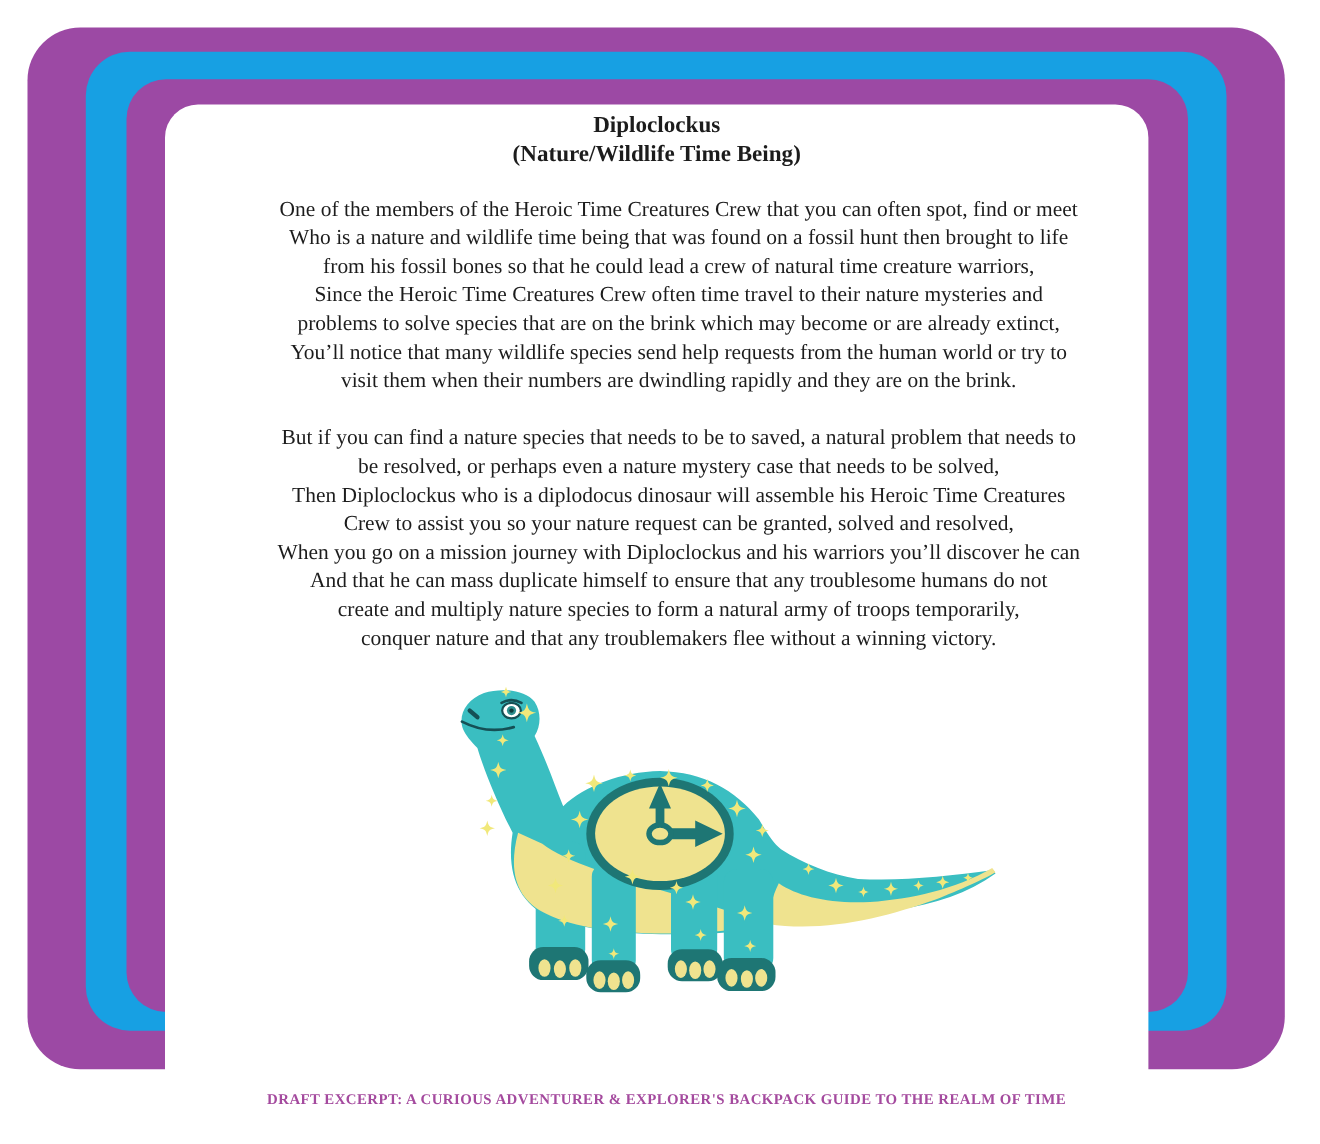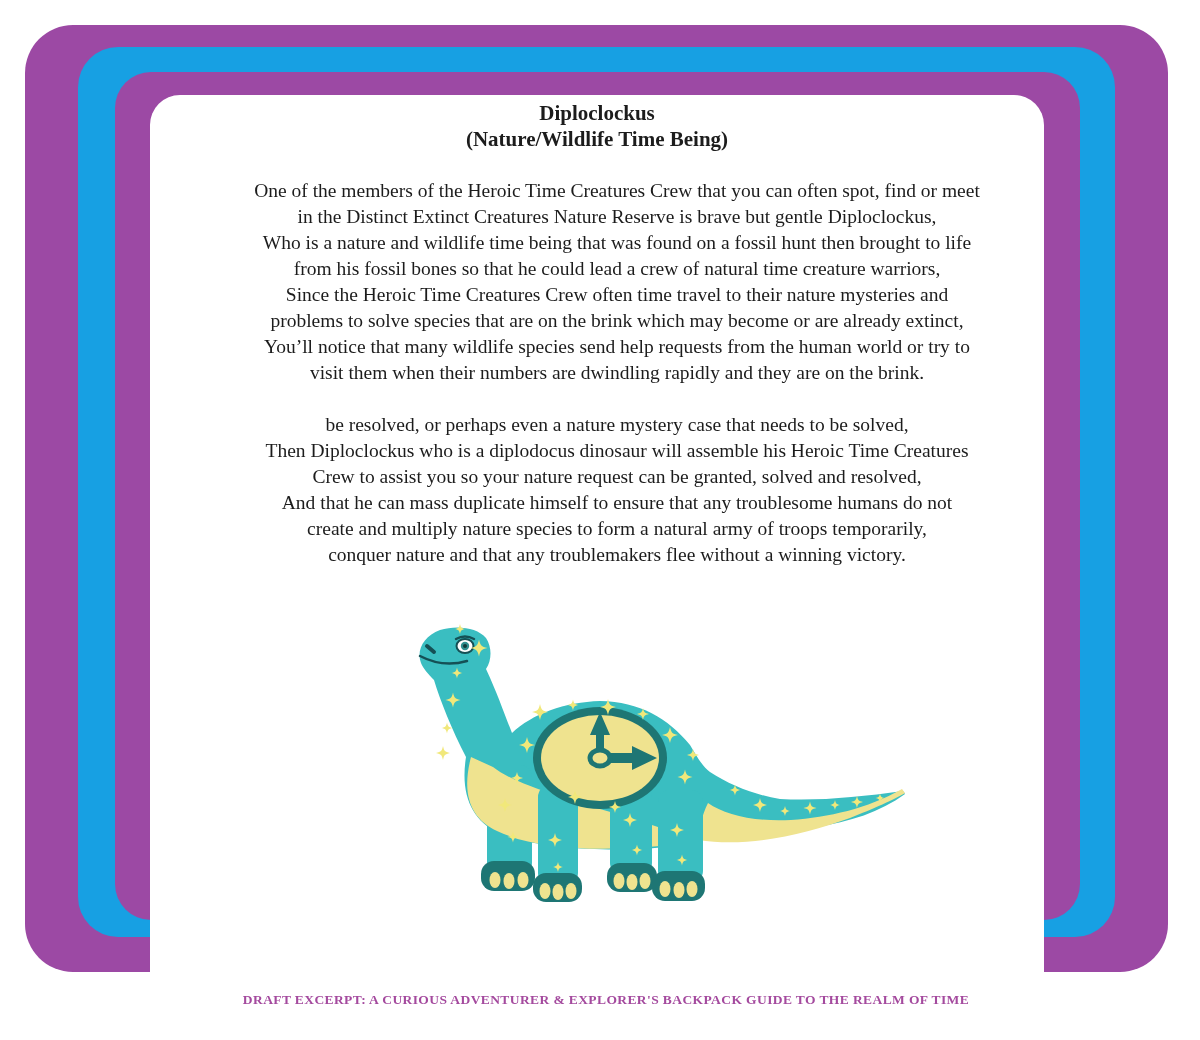--- a/index.html
+++ b/index.html
@@ -54,33 +54,34 @@
 <div class="frame-blue"></div>
 <div class="frame-purple-inner"></div>
 
 <div class="content-card">
   <div class="text-block">
     <div class="title-line">Diploclockus</div>
     <div class="title-line">(Nature/Wildlife Time Being)</div>
     <div class="spacer-line"></div>
     <div>
       <div class="line">One of the members of the Heroic Time Creatures Crew that you can often spot, find or meet</div>
-      <div class="line">in the Distinct Extinct Creatures Nature Reserve is brave but gentle Diploclockus,</div>
       <div class="line">Who is a nature and wildlife time being that was found on a fossil hunt then brought to life</div>
       <div class="line">from his fossil bones so that he could lead a crew of natural time creature warriors,</div>
       <div class="line">Since the Heroic Time Creatures Crew often time travel to their nature mysteries and</div>
       <div class="line">problems to solve species that are on the brink which may become or are already extinct,</div>
       <div class="line">You’ll notice that many wildlife species send help requests from the human world or try to</div>
       <div class="line">visit them when their numbers are dwindling rapidly and they are on the brink.</div>
     </div>
     <div class="spacer-line"></div>
     <div>
+      <div class="line">But if you can find a nature species that needs to be to saved, a natural problem that needs to</div>
       <div class="line">be resolved, or perhaps even a nature mystery case that needs to be solved,</div>
       <div class="line">Then Diploclockus who is a diplodocus dinosaur will assemble his Heroic Time Creatures</div>
       <div class="line">Crew to assist you so your nature request can be granted, solved and resolved,</div>
+      <div class="line">When you go on a mission journey with Diploclockus and his warriors you’ll discover he can</div>
       <div class="line">And that he can mass duplicate himself to ensure that any troublesome humans do not</div>
       <div class="line">create and multiply nature species to form a natural army of troops temporarily,</div>
       <div class="line">conquer nature and that any troublemakers flee without a winning victory.</div>
     </div>
   </div>
 </div>
 
 <div class="dino-wrap">
   <svg width="505" height="290" viewBox="0 0 505 290" xmlns="http://www.w3.org/2000/svg">
     <defs>

